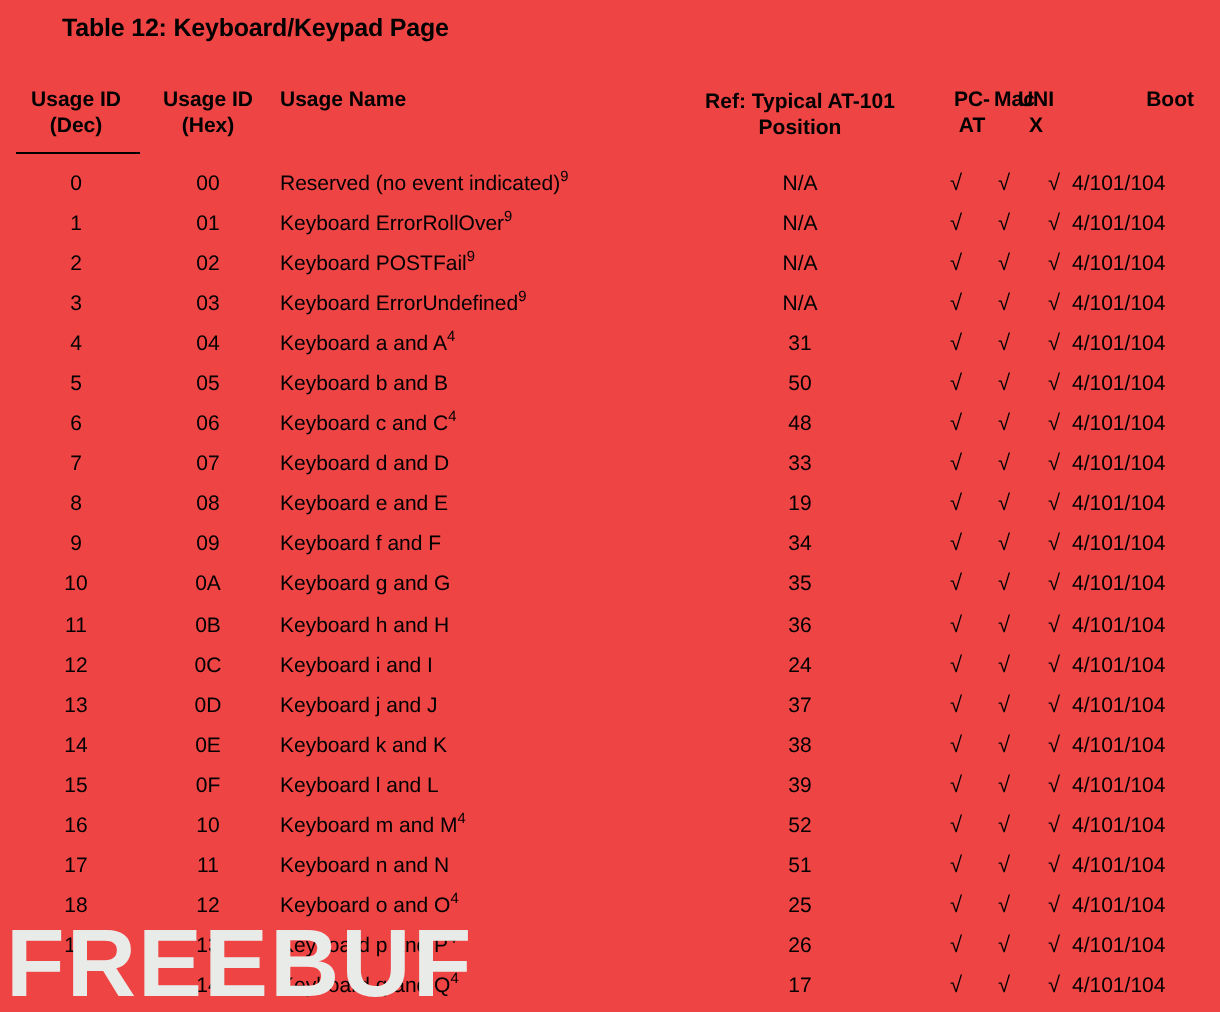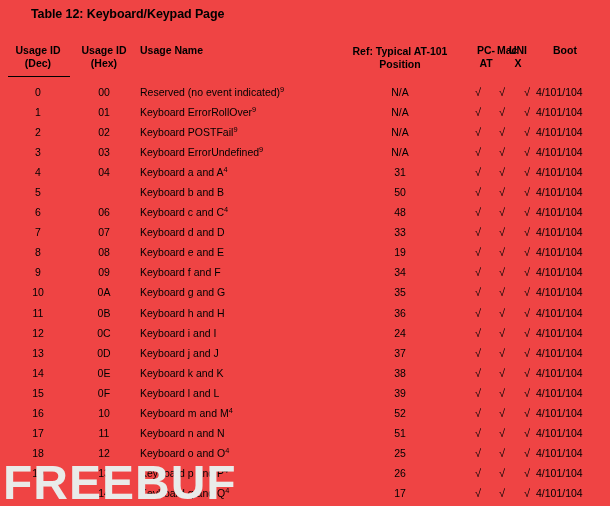--- a/index.html
+++ b/index.html
@@ -44,21 +44,21 @@
     line-height: 13px;
   }
 
   #h-usageid-dec { left: 6px;  top: 16px; width: 64px; text-align: center; }
   #h-usageid-hex { left: 72px; top: 16px; width: 64px; text-align: center; }
   #h-usage-name  { left: 140px; top: 16px; }
   #h-ref-pos     { left: 330px; top: 17px;  width: 140px; text-align: center; }
   #h-pcat        { left: 469px; top: 16px; width: 34px; text-align: center; }
   #h-mac         { left: 497px; top: 16px; width: 34px; text-align: left; }
   #h-unix        { left: 504px; top: 16px; width: 28px; text-align: center; }
-  #h-boot        { left: 553px; top: 16px; width: 44px; text-align: left; }
+  #h-boot        { left: 553px; top: 16px; width: 44px; text-align: right; }
 
   #header-rule {
     position: absolute;
     left: 8px;
     top: 76px;
     width: 62px;
     height: 0;
     border-top: 1.4px solid #000000;
   }
 
@@ -199,20 +199,21 @@
         <div class="cell c-hex">04</div>
         <div class="cell c-name"><span>Keyboard a and A</span><sup>4</sup></div>
         <div class="cell c-pos">31</div>
         <div class="cell c-chk c-chk1">√</div>
         <div class="cell c-chk c-chk2">√</div>
         <div class="cell c-chk c-chk3">√</div>
         <div class="cell c-boot">4/101/104</div>
       </div>
       <div class="row">
         <div class="cell c-dec">5</div>
+        <div class="cell c-hex">05</div>
         <div class="cell c-name"><span>Keyboard b and B</span></div>
         <div class="cell c-pos">50</div>
         <div class="cell c-chk c-chk1">√</div>
         <div class="cell c-chk c-chk2">√</div>
         <div class="cell c-chk c-chk3">√</div>
         <div class="cell c-boot">4/101/104</div>
       </div>
       <div class="row">
         <div class="cell c-dec">6</div>
         <div class="cell c-hex">06</div>

